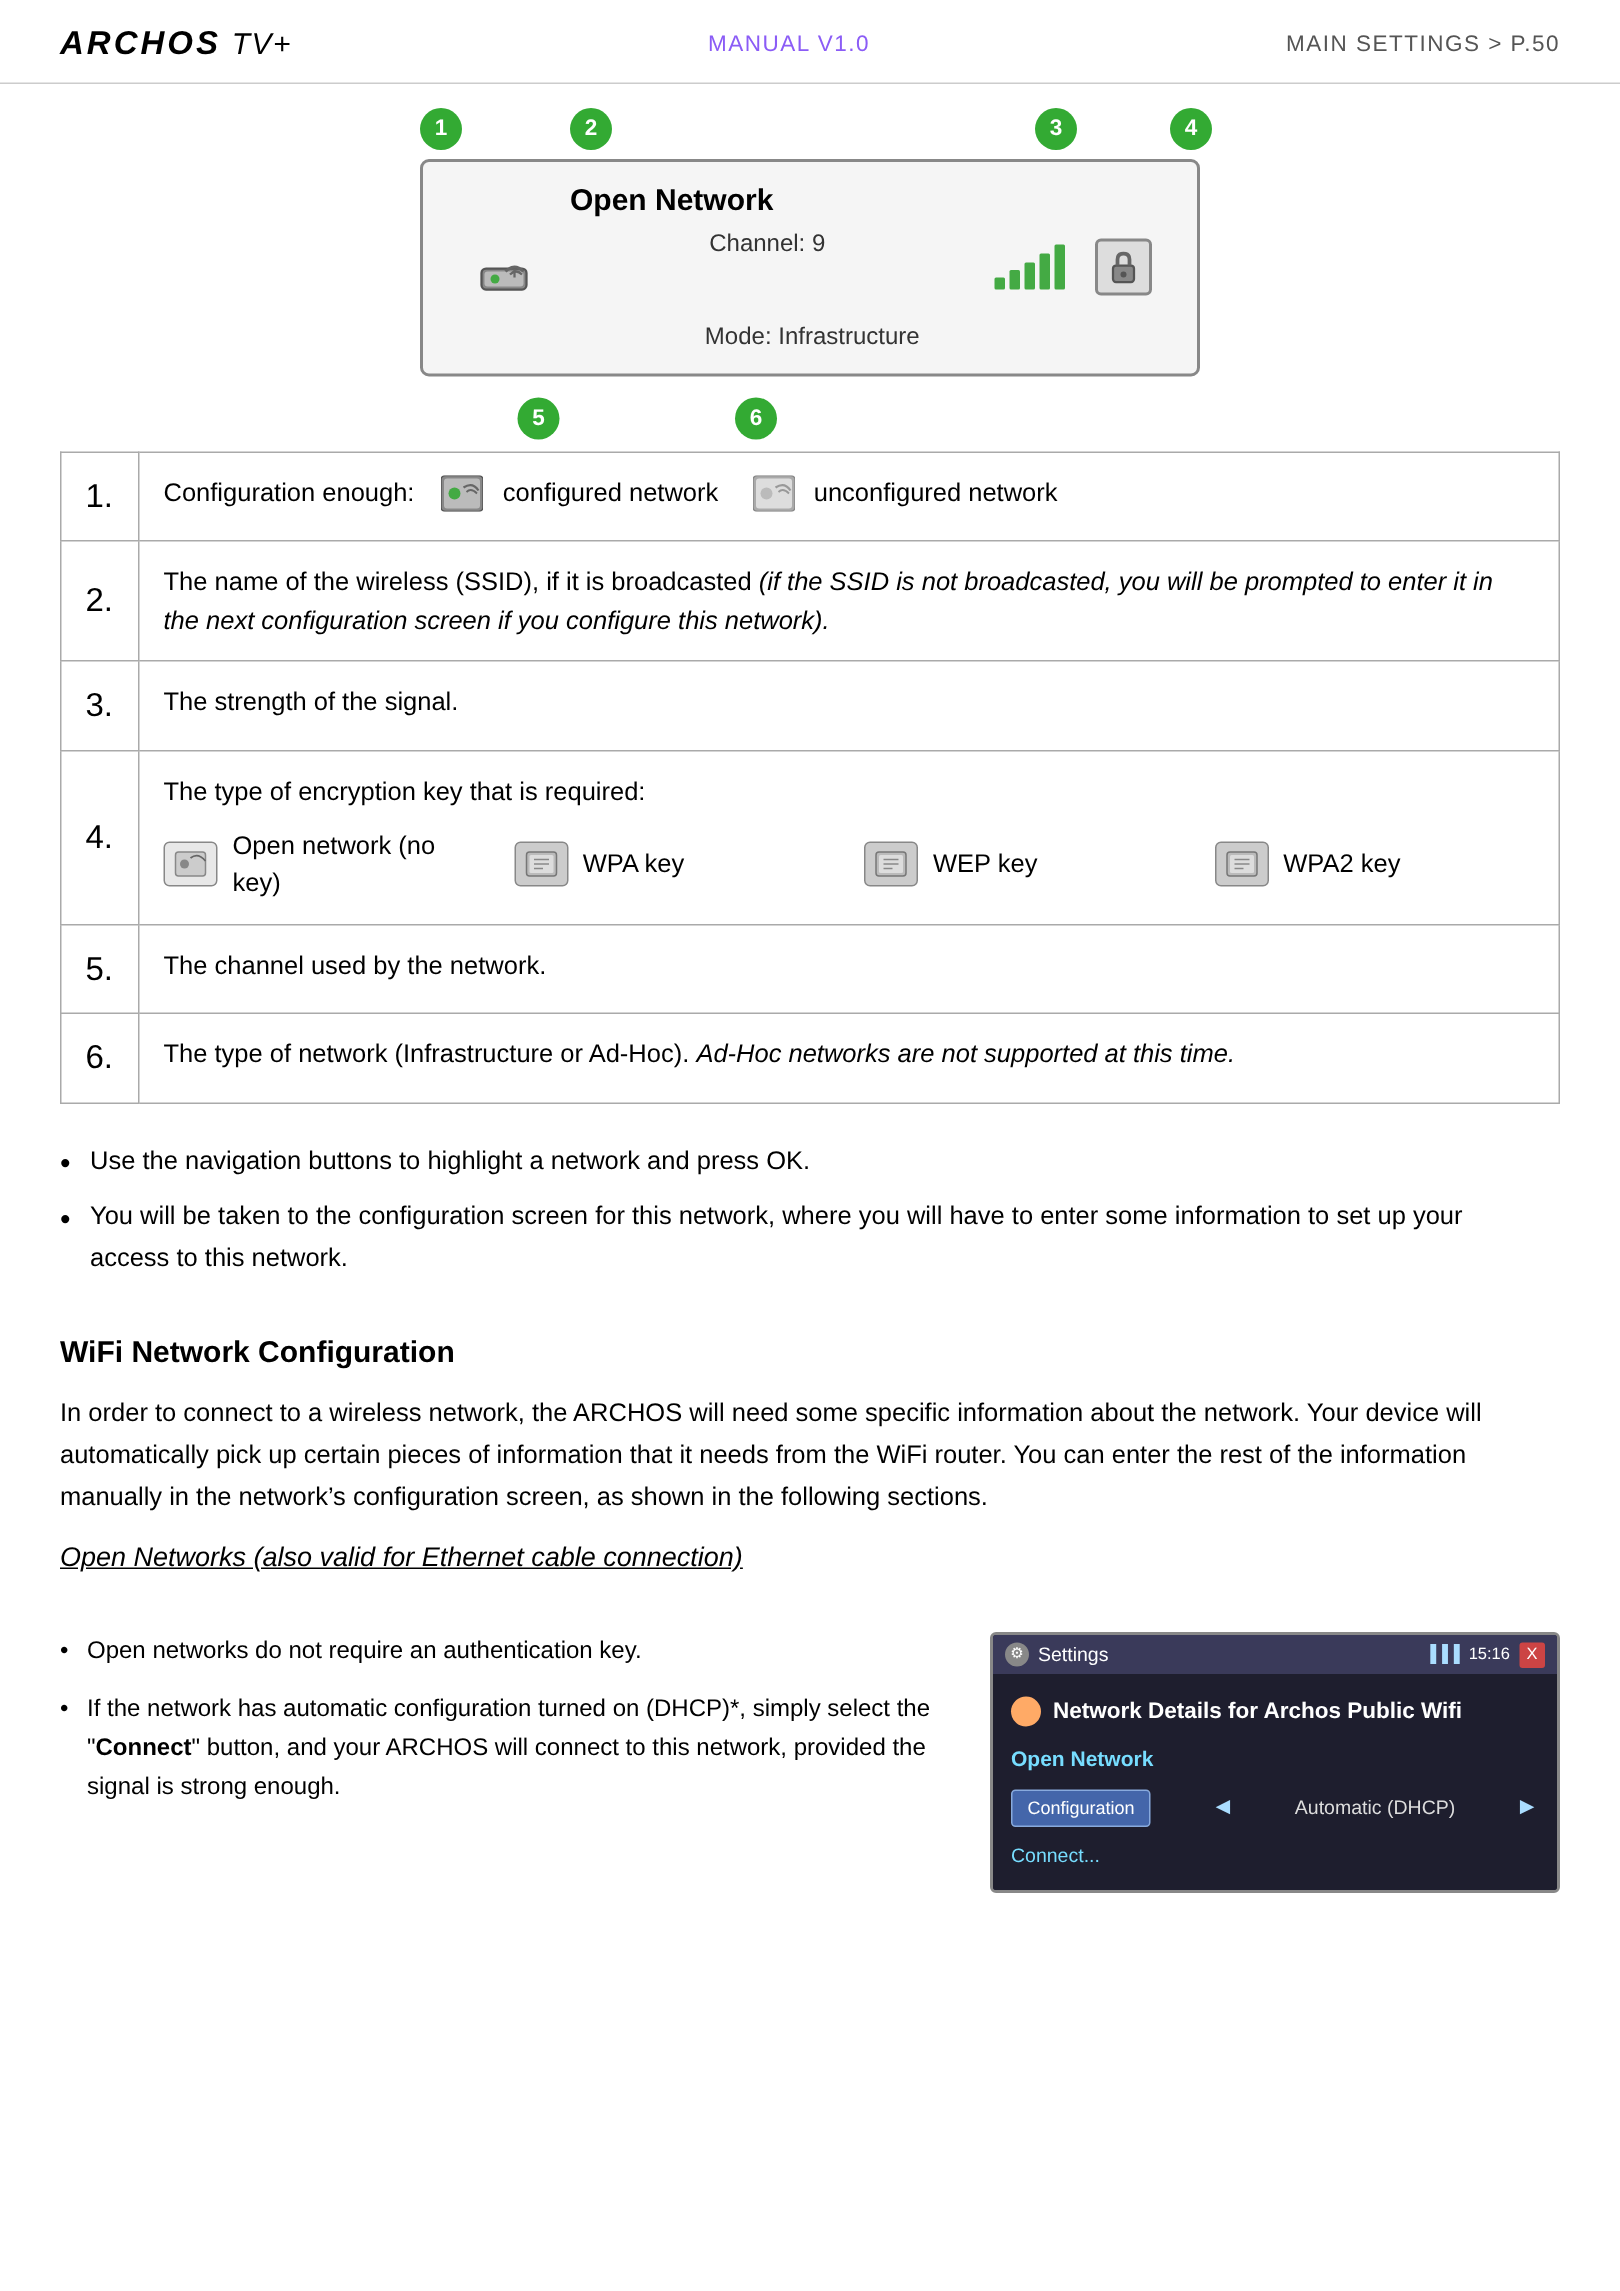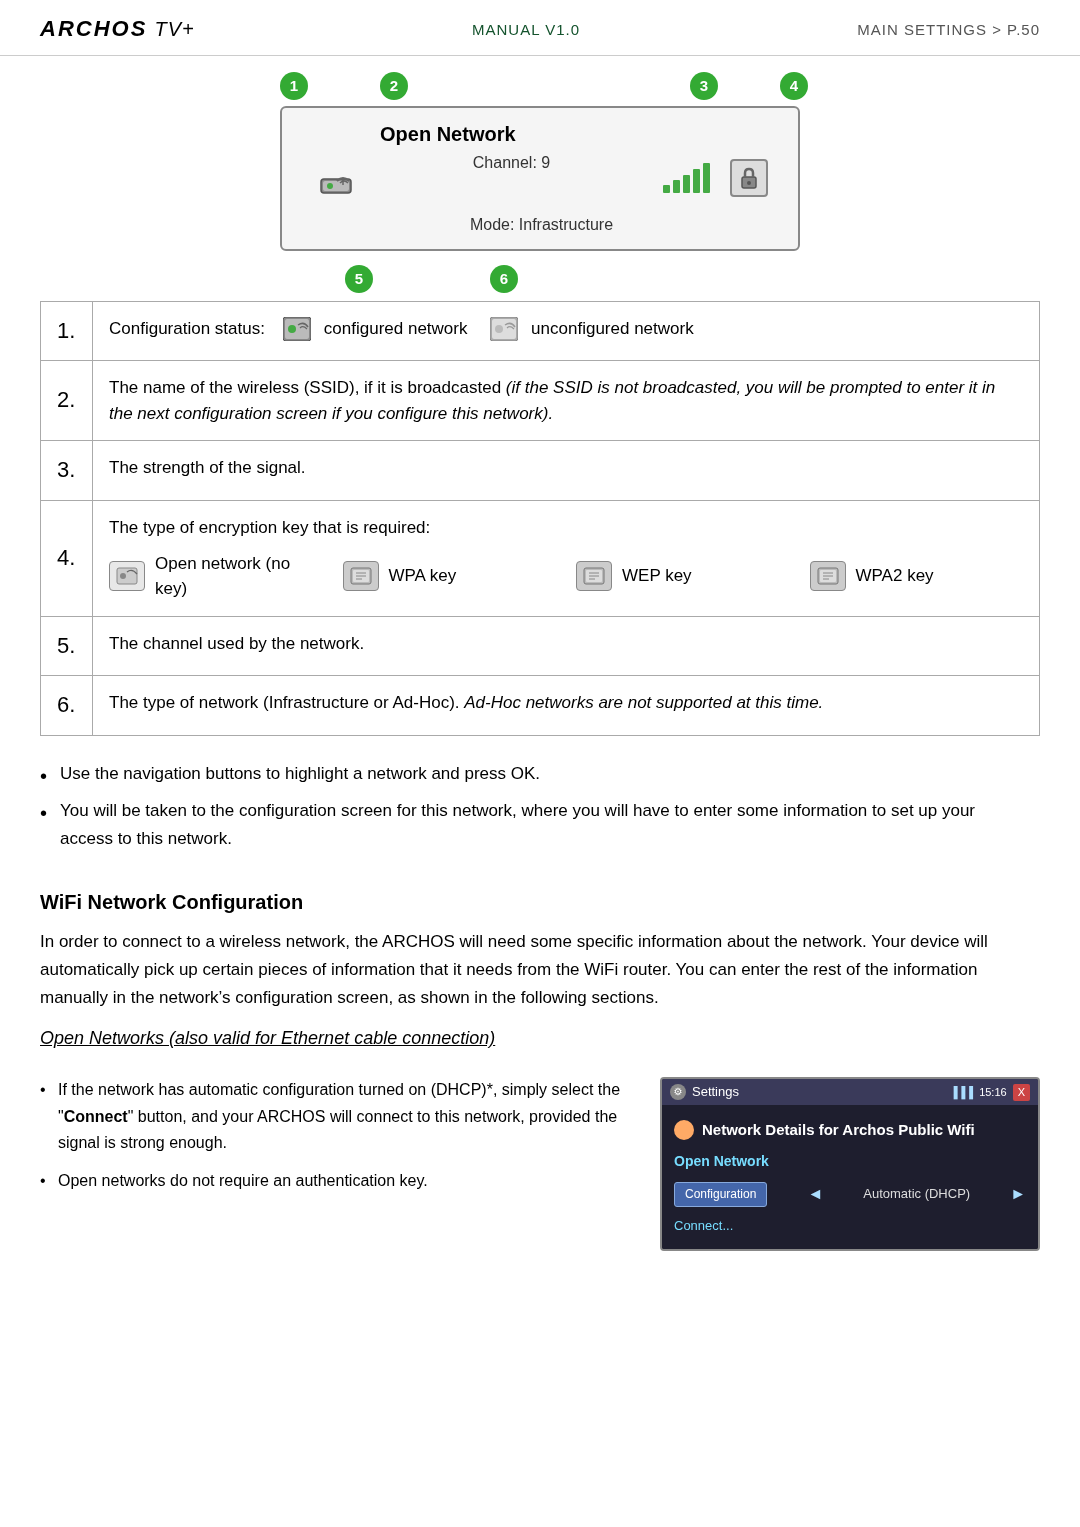--- a/index.html
+++ b/index.html
@@ -37,21 +37,21 @@
       font-weight: 900;
       font-size: 22px;
       letter-spacing: 2px;
     }
     .archos-logo span.tv {
       font-weight: 400;
       font-size: 20px;
     }
     .header-center {
       font-size: 15px;
-      color: #14532d;
+      color: #8b5cf6;
       letter-spacing: 1px;
     }
     .header-right {
       font-size: 15px;
       color: #555;
       letter-spacing: 1px;
     }
     .network-box {
       border: 2px solid #888;
       border-radius: 6px;
@@ -235,21 +235,21 @@
     }
     .section-body {
       font-size: 17px;
       line-height: 1.65;
       margin-bottom: 14px;
     }
     .open-networks-title {
       font-size: 18px;
       font-style: italic;
       text-decoration: underline;
-      margin-bottom: 16px;
+      margin-bottom: 27px;
     }
 
     
     .open-net-area {
       display: flex;
       gap: 30px;
       padding: 0 40px;
       align-items: flex-start;
     }
     .open-net-text {
@@ -455,21 +455,21 @@
   </div>
 </div>
 
 <div class="table-section">
   <table class="info-table">
 
     <tbody>
         <tr>
       <td class="num">1.</td>
       <td class="content">
-        <span>Configuration status:</span>
+        <span>Configuration enough:</span>
         &nbsp;
         <span class="icon-inline">
           <svg width="28" height="24" viewBox="0 0 28 24" style="vertical-align:middle;margin-right:4px">
             <rect width="28" height="24" rx="3" fill="#888" stroke="#555" stroke-width="1"></rect>
             <rect x="2" y="2" width="24" height="20" rx="2" fill="#bbb"></rect>
             <circle cx="9" cy="12" r="4" fill="#4a4"></circle>
             <path d="M15 8 Q21 4 25 10" stroke="#666" stroke-width="1.5" fill="none"></path>
             <path d="M17 11 Q20 8 24 12" stroke="#666" stroke-width="1.2" fill="none"></path>
           </svg>
         </span>
@@ -579,24 +579,24 @@
 
 <div class="wifi-config-section">
   <div class="section-title">WiFi Network Configuration</div>
   <div class="section-body">In order to connect to a wireless network, the ARCHOS will need some specific information about the network. Your device will automatically pick up certain pieces of information that it needs from the WiFi router. You can enter the rest of the information manually in the network’s configuration screen, as shown in the following sections.</div>
   <div class="open-networks-title">Open Networks (also valid for Ethernet cable connection)</div>
 </div>
 
 <div class="open-net-area">
   <div class="open-net-text">
     <ul>
+      <li>Open networks do not require an authentication key.</li>
       <li>
         If the network has automatic configuration turned on (DHCP)*, simply select the "<strong>Connect</strong>" button, and your ARCHOS will connect to this network, provided the signal is strong enough.
       </li>
-      <li>Open networks do not require an authentication key.</li>
     </ul>
   </div>
 
   <div class="device-screenshot">
     <div class="device-titlebar">
       <div class="device-titlebar-left">
         <div class="device-titlebar-icon">⚙</div>
         <span>Settings</span>
       </div>
       <div class="device-titlebar-right">

